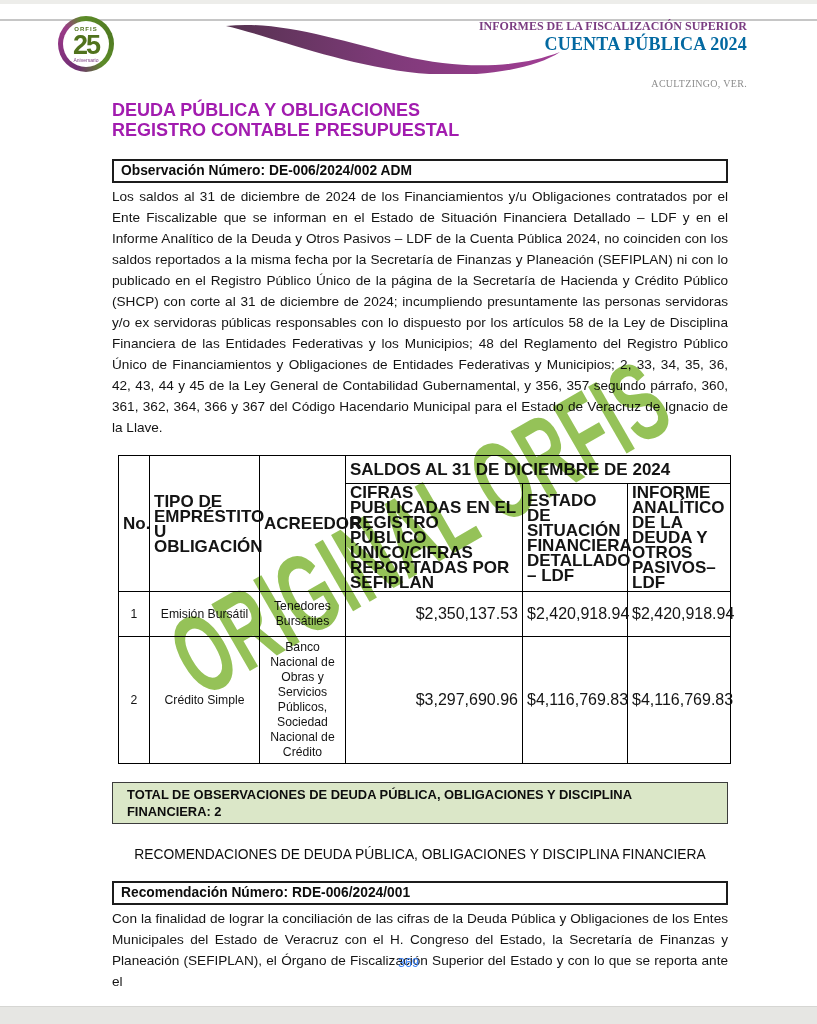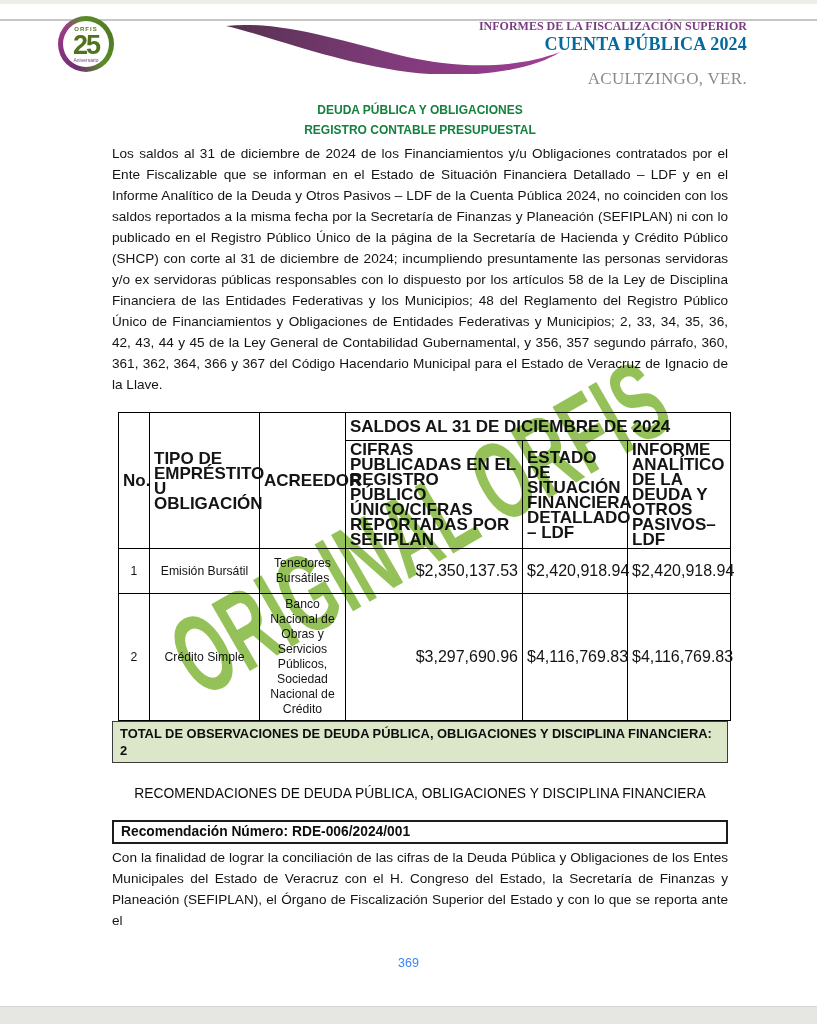--- a/index.html
+++ b/index.html
@@ -31,45 +31,45 @@
   }
   .logo-top{font-size:6px;font-weight:bold;color:#51731d;letter-spacing:1px;line-height:6px;}
   .logo-num{font-size:27px;font-weight:bold;color:#51731d;line-height:26px;letter-spacing:-2px;}
   .logo-bottom{font-size:5px;color:#7a3b80;line-height:5px;}
 
   .swoosh{position:absolute;left:218px;top:18px;}
 
   .hdr-right{position:absolute;right:70px;top:19px;text-align:right;font-family:Liberation Serif, serif;}
   .hdr-line1{color:#7a3c81;font-weight:bold;font-size:12px;line-height:15px;}
   .hdr-line2{color:#0369a1;font-weight:bold;font-size:18px;line-height:20px;letter-spacing:.2px;}
-  .hdr-loc{color:#8c8c8c;font-size:17px;margin-top:15px;letter-spacing:.3px;}
+  .hdr-loc{color:#8c8c8c;font-size:10px;margin-top:24px;letter-spacing:.3px;}
 
   
   .content{position:absolute;left:112px;top:100px;width:616px;}
-  .doc-title{text-align:center;font-weight:bold;font-size:12px;line-height:20px;color:#15803d;}
+  .doc-title{font-weight:bold;font-size:18px;line-height:20px;color:#a21caf;}
   .num-box{
     border:2px solid #1c1c1c;padding:1px 7px;margin-top:19px;
     font-weight:bold;font-size:13.8px;line-height:18px;color:#0d0d0d;
   }
   .para{margin:3px 0 0 0;text-align:justify;font-size:13.6px;line-height:21px;}
 
   
   table.debt{border-collapse:collapse;margin:17px 0 0 6px;table-layout:fixed;width:612px;}
   table.debt th, table.debt td{border:1.4px solid #000;padding:1px 4px;vertical-align:middle;}
   table.debt th{font-size:17px;line-height:15px;text-align:left;font-weight:bold;}
   th.group-h{height:25px;}
   tr.colhead th{height:82px;}
   td.c{text-align:center;font-size:12.2px;line-height:15px;}
   td.amt{text-align:right;font-size:16px;padding-right:9px;}
   tr.r1 td{height:42px;}
   tr.r2 td{height:124px;}
 
   .total-bar{
-    border:1.6px solid #3c3c3c;background:#dbe7c8;
-    font-weight:bold;font-size:12.9px;line-height:17px;padding:3px 7px;color:#0d0d0d;
+    margin-top:18px;border:1.6px solid #3c3c3c;background:#dbe7c8;
+    font-weight:bold;font-size:12.9px;line-height:17px;padding:3px 14px;color:#0d0d0d;
   }
   .rec-heading{margin-top:23px;text-align:center;font-weight:normal;font-size:13.8px;color:#0d0d0d;}
 
   
   .watermark{
     position:absolute;left:420px;top:528px;z-index:30;
     transform:translate(-50%,-50%) rotate(-30deg) scale(0.66,1.12);
     font-size:100px;font-weight:bold;white-space:nowrap;letter-spacing:1px;
     color:#8cbd49;opacity:.92;mix-blend-mode:multiply;pointer-events:none;
   }
@@ -109,20 +109,21 @@
     <div class="hdr-line2">CUENTA PÚBLICA 2024</div>
     <div class="hdr-loc">ACULTZINGO, VER.</div>
   </div>
 
   <div class="content">
     <div class="doc-title">
       <div>DEUDA PÚBLICA Y OBLIGACIONES</div>
       <div>REGISTRO CONTABLE PRESUPUESTAL</div>
     </div>
 
+    <div class="num-box">Observación Número: DE-006/2024/002 ADM</div>
     <p class="para">Los saldos al 31 de diciembre de 2024 de los Financiamientos y/u Obligaciones contratados por el Ente Fiscalizable que se informan en el Estado de Situación Financiera Detallado – LDF y en el Informe Analítico de la Deuda y Otros Pasivos – LDF de la Cuenta Pública 2024, no coinciden con los saldos reportados a la misma fecha por la Secretaría de Finanzas y Planeación (SEFIPLAN) ni con lo publicado en el Registro Público Único de la página de la Secretaría de Hacienda y Crédito Público (SHCP) con corte al 31 de diciembre de 2024; incumpliendo presuntamente las personas servidoras y/o ex servidoras públicas responsables  con lo dispuesto por los artículos 58 de la Ley de Disciplina Financiera de las Entidades Federativas y los Municipios; 48 del Reglamento del Registro Público Único de Financiamientos y Obligaciones de Entidades Federativas y Municipios; 2, 33, 34, 35, 36, 42, 43, 44 y 45 de la Ley General de Contabilidad Gubernamental, y 356, 357 segundo párrafo, 360, 361, 362, 364, 366 y 367 del Código Hacendario Municipal para el Estado de Veracruz de Ignacio de la Llave.</p>
 
     <table class="debt">
       <colgroup>
         <col style="width:31px">
           <col style="width:110px">
           <col style="width:86px">
         <col style="width:177px">
           <col style="width:105px">
           <col style="width:103px">

